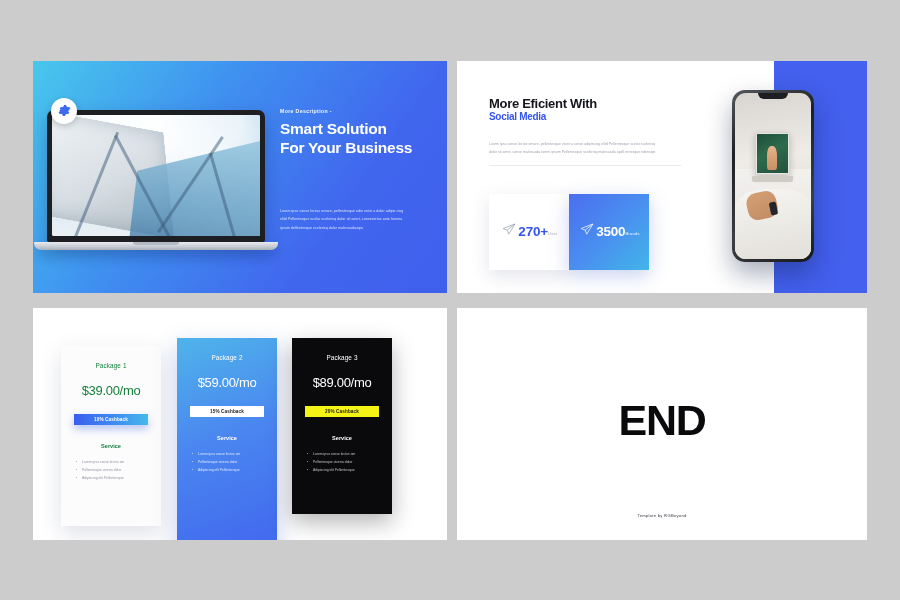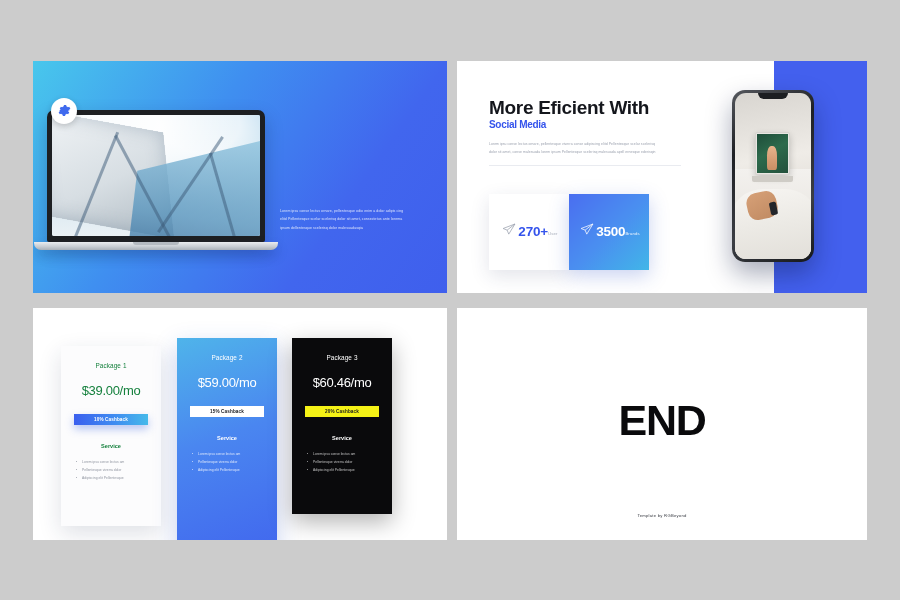--- a/index.html
+++ b/index.html
@@ -98,21 +98,21 @@
     letter-spacing: .1px;
   }
 
   
   .s2 { background: #ffffff; }
   .s2 .bluepanel {
     position: absolute; right: 0; top: 0; width: 93px; height: 100%;
     background: #4360ee;
   }
   .s2 .head { position: absolute; left: 32px; top: 35px; width: 212px; }
-  .s2 .h-dark { color: #14161c; font-size: 19px; font-weight: 700; letter-spacing: -.3px; line-height: 1.22; }
+  .s2 .h-dark { color: #14161c; font-size: 13px; font-weight: 700; letter-spacing: -.3px; line-height: 1.22; }
   .s2 .h-blue { color: #3554ec; font-size: 10px; font-weight: 700; letter-spacing: -.3px; line-height: 1.22; }
   .s2 .para { position: absolute; left: 32px; top: 79px; width: 190px; }
   .s2 .para p { color: #9aa0ad; font-size: 3.4px; line-height: 2.6; letter-spacing: .08px; }
   .s2 .rule { position: absolute; left: 32px; top: 104px; width: 192px; height: 1px; background: #e9ebf0; }
   .statrow { position: absolute; left: 32px; top: 133px; display: flex; }
   .stat {
     width: 80px; height: 76px; display: flex; flex-direction: row;
     align-items: center; justify-content: center;
   }
   .stat.white { background: #ffffff; box-shadow: 0 6px 18px rgba(35,45,90,.13); }
@@ -254,20 +254,27 @@
           <div class="beam"></div>
           <div class="beam b2"></div>
           <div class="beam b3"></div>
           <div class="beam b4"></div>
           <div class="cam"></div>
         </div>
       </div>
       <div class="base"></div>
     </div>
 
+    <div class="copy">
+      <div class="eyebrow">More Description -</div>
+      <div class="title">
+        <div>Smart Solution</div>
+        <div>For Your Business</div>
+      </div>
+    </div>
 
     <div class="para">
       <p>Lorem ipsu conse lectus ornare, pellentesque odio enim a dolor adipis cing</p>
       <p>elitd Pellentesque scelar scelerisq dolor sit amet, consectetus ante lorema</p>
       <p>ipsum dellentesque scelerisq dolor malesuadasqia</p>
     </div>
   </div>
 
   <div class="slide s2">
     <div class="bluepanel"></div>
@@ -340,21 +347,21 @@
         <div class="psvc">Service</div>
         <ul>
           <li>Lorem ipsu conse lectus am</li>
           <li>Pellentesque viverra dolor</li>
           <li>Adipiscing elit Pellentesque</li>
         </ul>
       </div>
 
       <div class="pkg p3">
         <div class="pname">Package 3</div>
-        <div class="pprice">$60.46/mo</div>
+        <div class="pprice">$89.00/mo</div>
         <div class="pbtn">20% Cashback</div>
         <div class="psvc">Service</div>
         <ul>
           <li>Lorem ipsu conse lectus am</li>
           <li>Pellentesque viverra dolor</li>
           <li>Adipiscing elit Pellentesque</li>
         </ul>
       </div>
 
     </div>

